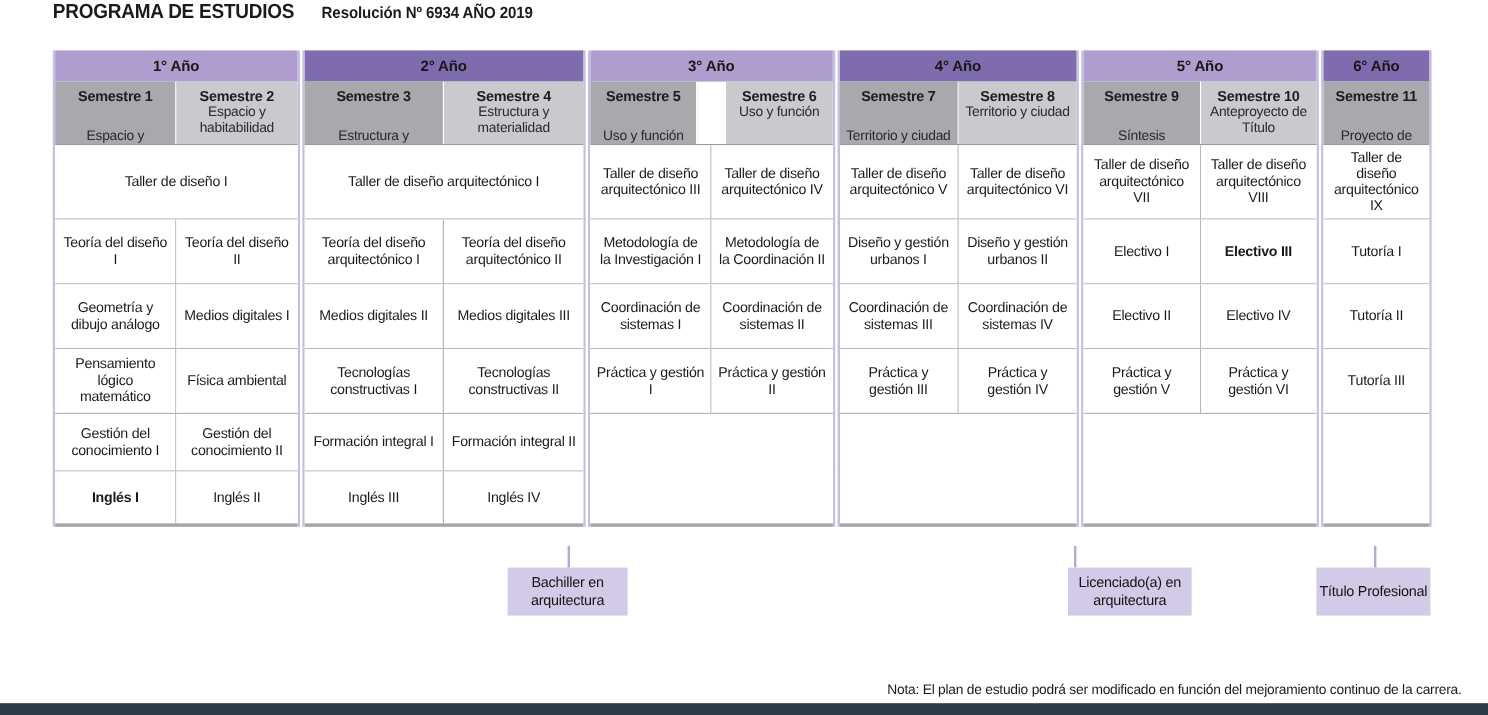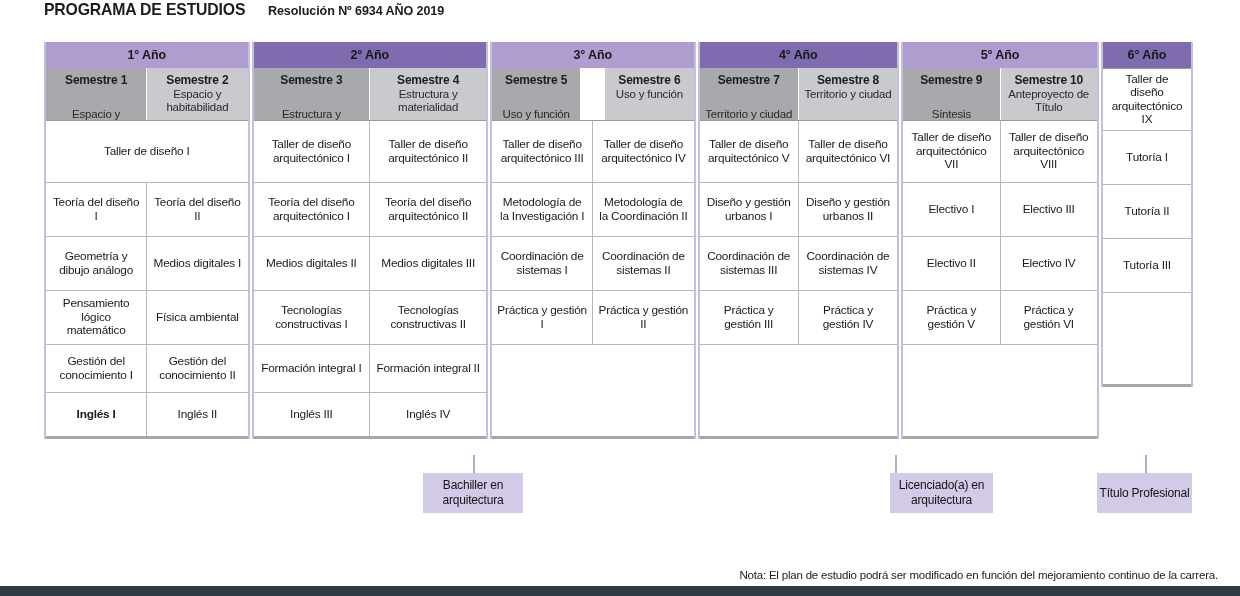--- a/index.html
+++ b/index.html
@@ -185,21 +185,20 @@
             <div class="sem-focus">Estructura y materialidad</div>
           </div>
           <div class="sem-cell g-light" style="flex: 104 0 0px;">
             <div class="sem-name">Semestre 4</div>
             <div class="sem-focus">Estructura y materialidad</div>
           </div>
         </div>
         <div class="body-rows">
           <div class="course-row r0">
             <div class="course-cell" style="flex: 104 0 0px;">Taller de diseño arquitectónico I</div>
-            <div class="course-cell" style="flex: 104 0 0px;">Taller de diseño arquitectónico II</div>
           </div>
           <div class="course-row r1">
             <div class="course-cell" style="flex: 104 0 0px;">Teoría del diseño arquitectónico I</div>
             <div class="course-cell" style="flex: 104 0 0px;">Teoría del diseño arquitectónico II</div>
           </div>
           <div class="course-row r2">
             <div class="course-cell" style="flex: 104 0 0px;">Medios digitales II</div>
             <div class="course-cell" style="flex: 104 0 0px;">Medios digitales III</div>
           </div>
           <div class="course-row r3">
@@ -306,21 +305,21 @@
             <div class="sem-focus">Anteproyecto de Título</div>
           </div>
         </div>
         <div class="body-rows">
           <div class="course-row r0">
             <div class="course-cell" style="flex: 102 0 0px;">Taller de diseño arquitectónico VII</div>
             <div class="course-cell" style="flex: 102 0 0px;">Taller de diseño arquitectónico VIII</div>
           </div>
           <div class="course-row r1">
             <div class="course-cell" style="flex: 102 0 0px;">Electivo I</div>
-            <div class="course-cell" style="flex: 102 0 0px;">Electivo III</div>
+            <div class="course-cell" style="flex: 102 0 0px; font-weight: bold;">Electivo III</div>
           </div>
           <div class="course-row r2">
             <div class="course-cell" style="flex: 102 0 0px;">Electivo II</div>
             <div class="course-cell" style="flex: 102 0 0px;">Electivo IV</div>
           </div>
           <div class="course-row r3">
             <div class="course-cell" style="flex: 102 0 0px;">Práctica y gestión V</div>
             <div class="course-cell" style="flex: 102 0 0px;">Práctica y gestión VI</div>
           </div>
           <div class="course-row r4">
@@ -328,20 +327,26 @@
             <div class="course-cell empty" style="flex: 102 0 0px;"></div>
           </div>
           <div class="course-row r5">
             <div class="course-cell empty" style="flex: 102 0 0px;"></div>
             <div class="course-cell empty" style="flex: 102 0 0px;"></div>
           </div>
         </div>
       </div>
       <div class="year-block" style="width: 95px;">
         <div class="year-head dark">6° Año</div>
+        <div class="sem-row">
+          <div class="sem-cell g-dark" style="flex: 95 0 0px;">
+            <div class="sem-name">Semestre 11</div>
+            <div class="sem-focus">Proyecto de Título</div>
+          </div>
+        </div>
         <div class="body-rows">
           <div class="course-row r0">
             <div class="course-cell" style="flex: 95 0 0px;">Taller de diseño arquitectónico IX</div>
           </div>
           <div class="course-row r1">
             <div class="course-cell" style="flex: 95 0 0px;">Tutoría I</div>
           </div>
           <div class="course-row r2">
             <div class="course-cell" style="flex: 95 0 0px;">Tutoría II</div>
           </div>

